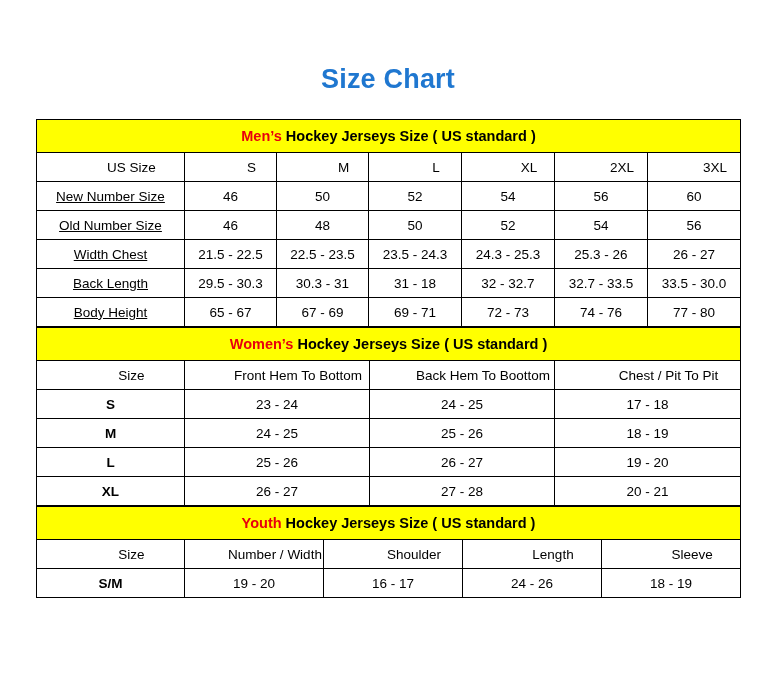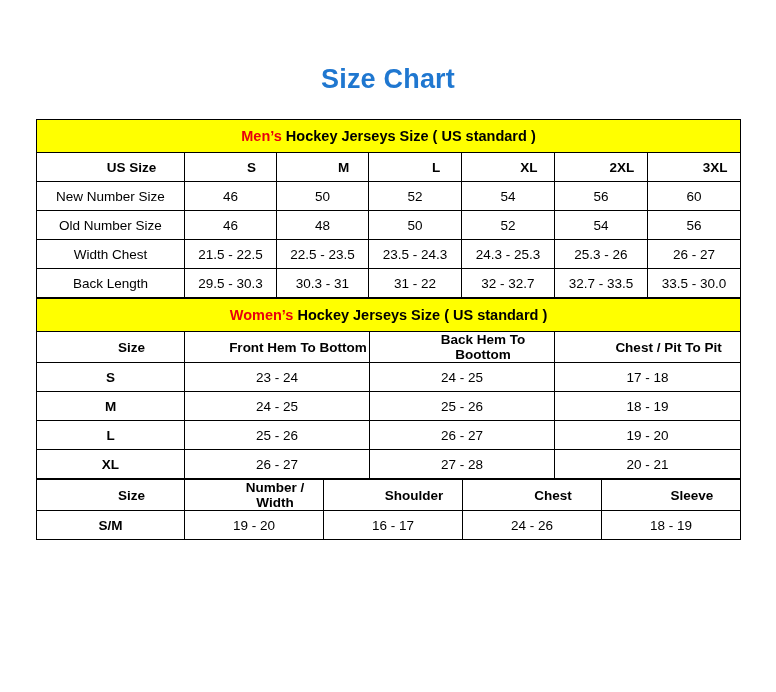--- a/index.html
+++ b/index.html
@@ -49,25 +49,26 @@
   .band {
     background: #ffff00;
     font-weight: bold;
     font-size: 14.5px;
     height: 32px;
   }
   .band .accent {
     color: #e8000d;
   }
   .hdr {
-    font-weight: bold;
+    font-weight: normal;
     padding-left: 42px;
   }
   .rowlabel {
     font-weight: normal;
+    text-decoration: underline;
   }
   .boldcell {
     font-weight: bold;
   }
 </style>
 </head>
 <body>
 
 <div class="page">
 
@@ -122,24 +123,33 @@
           <td>22.5 - 23.5</td>
           <td>23.5 - 24.3</td>
           <td>24.3 - 25.3</td>
           <td>25.3 - 26</td>
           <td>26 - 27</td>
         </tr>
         <tr>
           <td class="rowlabel">Back Length</td>
           <td>29.5 - 30.3</td>
           <td>30.3 - 31</td>
-          <td>31 - 22</td>
+          <td>31 - 18</td>
           <td>32 - 32.7</td>
           <td>32.7 - 33.5</td>
           <td>33.5 - 30.0</td>
+        </tr>
+        <tr>
+          <td class="rowlabel">Body Height</td>
+          <td>65 - 67</td>
+          <td>67 - 69</td>
+          <td>69 - 71</td>
+          <td>72 - 73</td>
+          <td>74 - 76</td>
+          <td>77 - 80</td>
         </tr>
       </tbody>
     </table>
 
     <table>
       <colgroup>
         <col style="width:148px">
         <col style="width:185px">
         <col style="width:185px">
         <col style="width:186px">
@@ -184,24 +194,27 @@
     <table>
       <colgroup>
         <col style="width:148px">
         <col style="width:139px">
         <col style="width:139px">
         <col style="width:139px">
         <col style="width:139px">
       </colgroup>
       <tbody>
         <tr>
+          <td class="band" colspan="5"><span class="accent">Youth</span><span> Hockey Jerseys Size ( US standard )</span></td>
+        </tr>
+        <tr>
           <td class="hdr">Size</td>
           <td class="hdr">Number / Width</td>
           <td class="hdr">Shoulder</td>
-          <td class="hdr">Chest</td>
+          <td class="hdr">Length</td>
           <td class="hdr">Sleeve</td>
         </tr>
         <tr>
           <td class="boldcell">S/M</td>
           <td>19 - 20</td>
           <td>16 - 17</td>
           <td>24 - 26</td>
           <td>18 - 19</td>
         </tr>
       </tbody>

